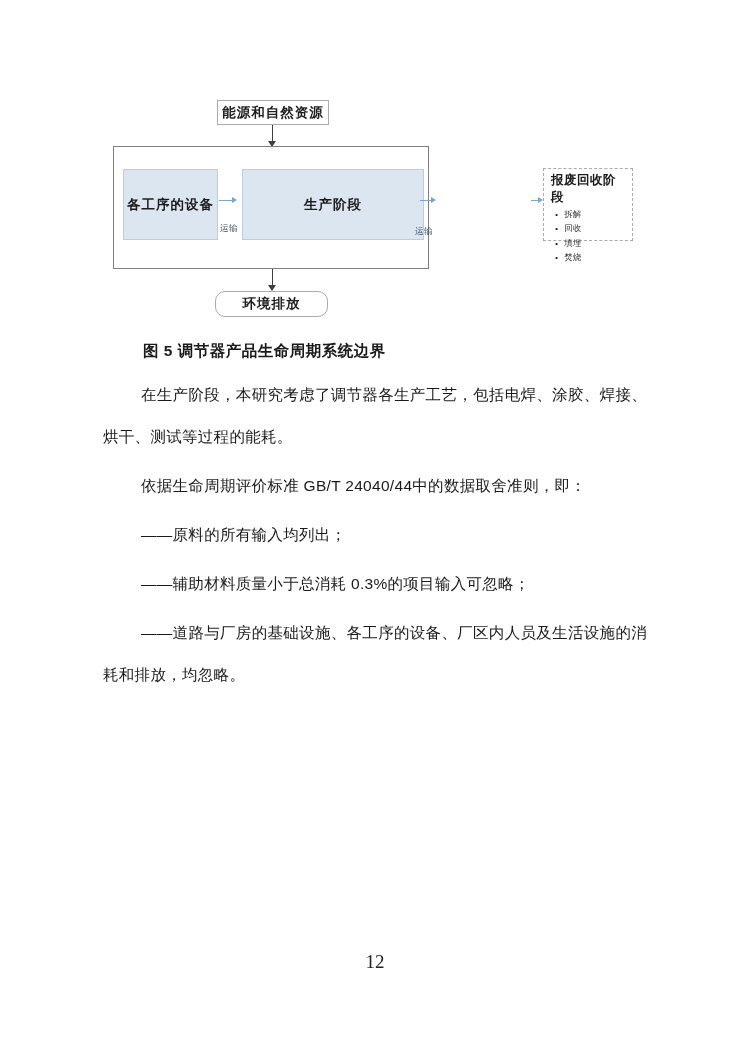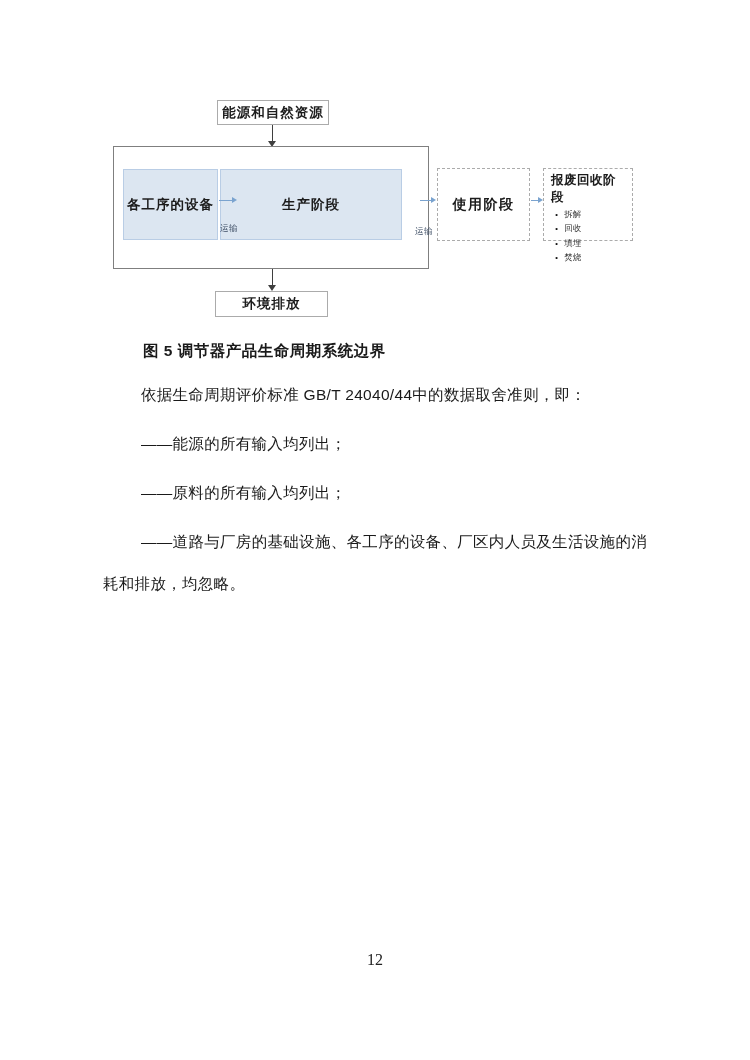--- a/index.html
+++ b/index.html
@@ -51,21 +51,21 @@
     padding-left:40px; margin-bottom:12px; letter-spacing:0.5px;
   }
   .bodyp {
     font-size:15.5px; line-height:42px; text-align:justify;
     text-indent:2.45em; margin-bottom:7px; letter-spacing:0.3px;
     font-weight:500;
   }
   .pagenum {
     position:absolute; left:0; top:951px; width:750px;
     text-align:center; font-family:"Liberation Serif", serif;
-    font-size:16px; color:#222;
+    font-size:19px; color:#222;
   }
 </style>
 </head>
 <body>
 
 <div class="page">
 
   <div class="diagram">
 
     <div class="dbox simple-box" style="left:217px; top:100px; width:112px; height:25px;">
@@ -74,35 +74,32 @@
 
     <div class="varrow" style="left:272px; top:125px; height:17px;"></div>
     <div class="ah-down" style="left:268px; top:141px;"></div>
 
     <div class="dbox outer-box" style="left:113px; top:146px; width:316px; height:123px;"></div>
 
     <div class="dbox fill-box" style="left:123px; top:169px; width:95px; height:71px;">
       <span>各工序的设备</span>
     </div>
 
-    <div class="dbox fill-box" style="left:220px; top:169px; width:182px; height:71px;">
+    <div class="dbox fill-box" style="left:242px; top:169px; width:182px; height:71px;">
       <span>生产阶段</span>
     </div>
 
     <span class="transport-label" style="left:220px; top:183px;">运输</span>
     <div class="harrow" style="left:219px; top:200px; width:14px;"></div>
     <div class="ah-right" style="left:232px; top:197px;"></div>
 
     <span class="transport-label" style="left:415px; top:186px;">运输</span>
     <div class="harrow" style="left:420px; top:200px; width:12px;"></div>
     <div class="ah-right" style="left:431px; top:197px;"></div>
 
-    <div class="dbox dashed-box" style="left:437px; top:168px; width:93px; height:73px;">
-      <span>使用阶段</span>
-    </div>
 
     <div class="harrow" style="left:531px; top:200px; width:8px;"></div>
     <div class="ah-right" style="left:538px; top:197px;"></div>
 
     <div class="eol-box" style="left:543px; top:168px; width:90px; height:73px;">
       <div class="eol-title">报废回收阶段</div>
       <div class="eol-item">
         <span class="bullet">•</span>
         <span>拆解</span>
       </div>
@@ -116,29 +113,30 @@
       </div>
       <div class="eol-item">
         <span class="bullet">•</span>
         <span>焚烧</span>
       </div>
     </div>
 
     <div class="varrow" style="left:272px; top:269px; height:17px;"></div>
     <div class="ah-down" style="left:268px; top:285px;"></div>
 
-    <div class="dbox simple-box" style="left:215px; top:291px; width:113px; height:26px;">
+    <div class="dbox simple-box" style="left:215px; top:291px; width:113px; height:26px;border-radius:10px;">
       <span>环境排放</span>
     </div>
 
   </div>
 
   <div class="textblock">
     <p class="caption">图  5  调节器产品生命周期系统边界</p>
+    <p class="bodyp">在生产阶段，本研究考虑了调节器各生产工艺，包括电焊、涂胶、焊接、烘干、测试等过程的能耗。</p>
     <p class="bodyp">依据生命周期评价标准 GB/T 24040/44中的数据取舍准则，即：</p>
-    <p class="bodyp">——能源的所有输入均列出；</p>
     <p class="bodyp">——原料的所有输入均列出；</p>
+    <p class="bodyp">——辅助材料质量小于总消耗 0.3%的项目输入可忽略；</p>
     <p class="bodyp">——道路与厂房的基础设施、各工序的设备、厂区内人员及生活设施的消耗和排放，均忽略。</p>
   </div>
 
   <div class="pagenum">12</div>
 
 </div>
 
 </body></html>

